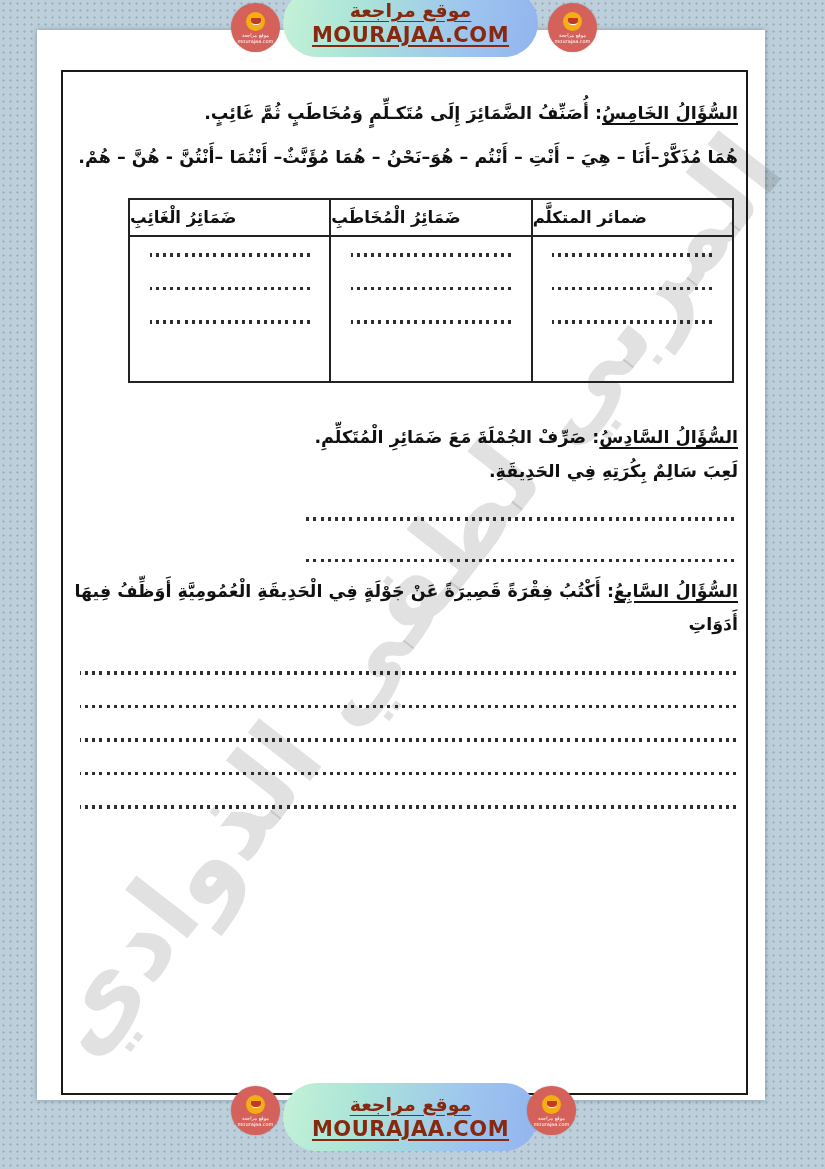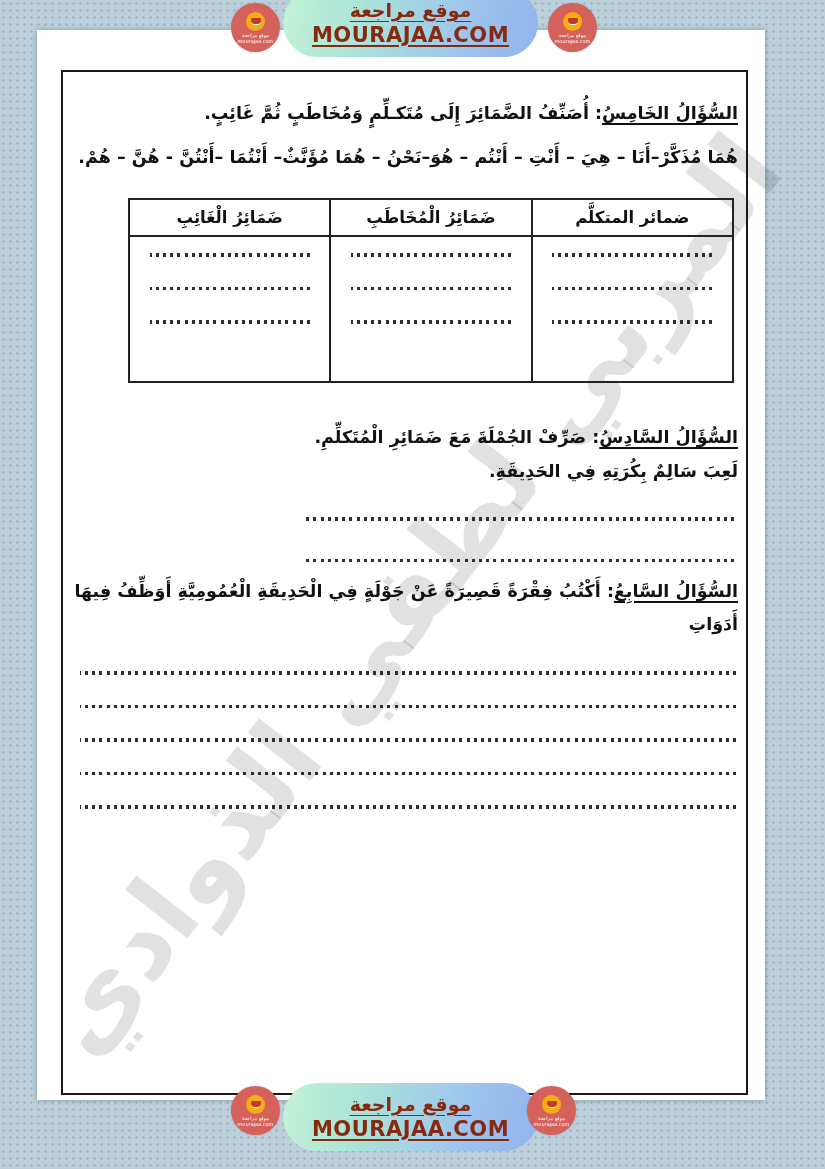--- a/index.html
+++ b/index.html
@@ -19,21 +19,21 @@
   
   .frame{position:absolute;left:61px;top:70px;width:687px;height:1025px;
     border:2px solid #1a1a1a;box-sizing:border-box;
     direction:rtl;padding:26px 8px 0 6px;color:#111;}
   .q-head{font-size:17.5px;font-weight:bold;line-height:30px;text-align:right;}
   .q-label{text-decoration:underline;text-underline-offset:4px;text-decoration-thickness:1.5px;}
   .pronoun-line{font-size:17.5px;font-weight:bold;line-height:30px;margin-top:14px;text-align:right;}
   
   .ptable{width:606px;margin:26px 4px 0 0;border-collapse:collapse;direction:rtl;table-layout:fixed;}
   .ptable th{border:2px solid #222;height:35px;font-size:16.5px;font-weight:bold;
-    text-align:center;vertical-align:middle;padding:0;}
+    text-align:left;vertical-align:middle;padding:0;}
   .ptable td{border:2px solid #222;height:127px;vertical-align:top;padding-top:16px;}
   .cell-dots{height:3.5px;width:160px;margin:0 auto 30px auto;
     background:repeating-linear-gradient(to left,#2e2e2e 0 3px,transparent 3px 7.2px);}
   .q6-head{margin-top:39px;}
   .sentence{font-size:17.5px;font-weight:bold;line-height:30px;margin-top:4px;text-align:right;}
   .ans-line{height:3.5px;width:432px;margin:0 4px 0 auto;
     background:repeating-linear-gradient(to left,#2e2e2e 0 3px,transparent 3px 7.2px);}
   .ans-line.l1{margin-top:31px;}
   .ans-line.l2{margin-top:38px;}
   .q7-head{margin-top:13px;line-height:33px;}

